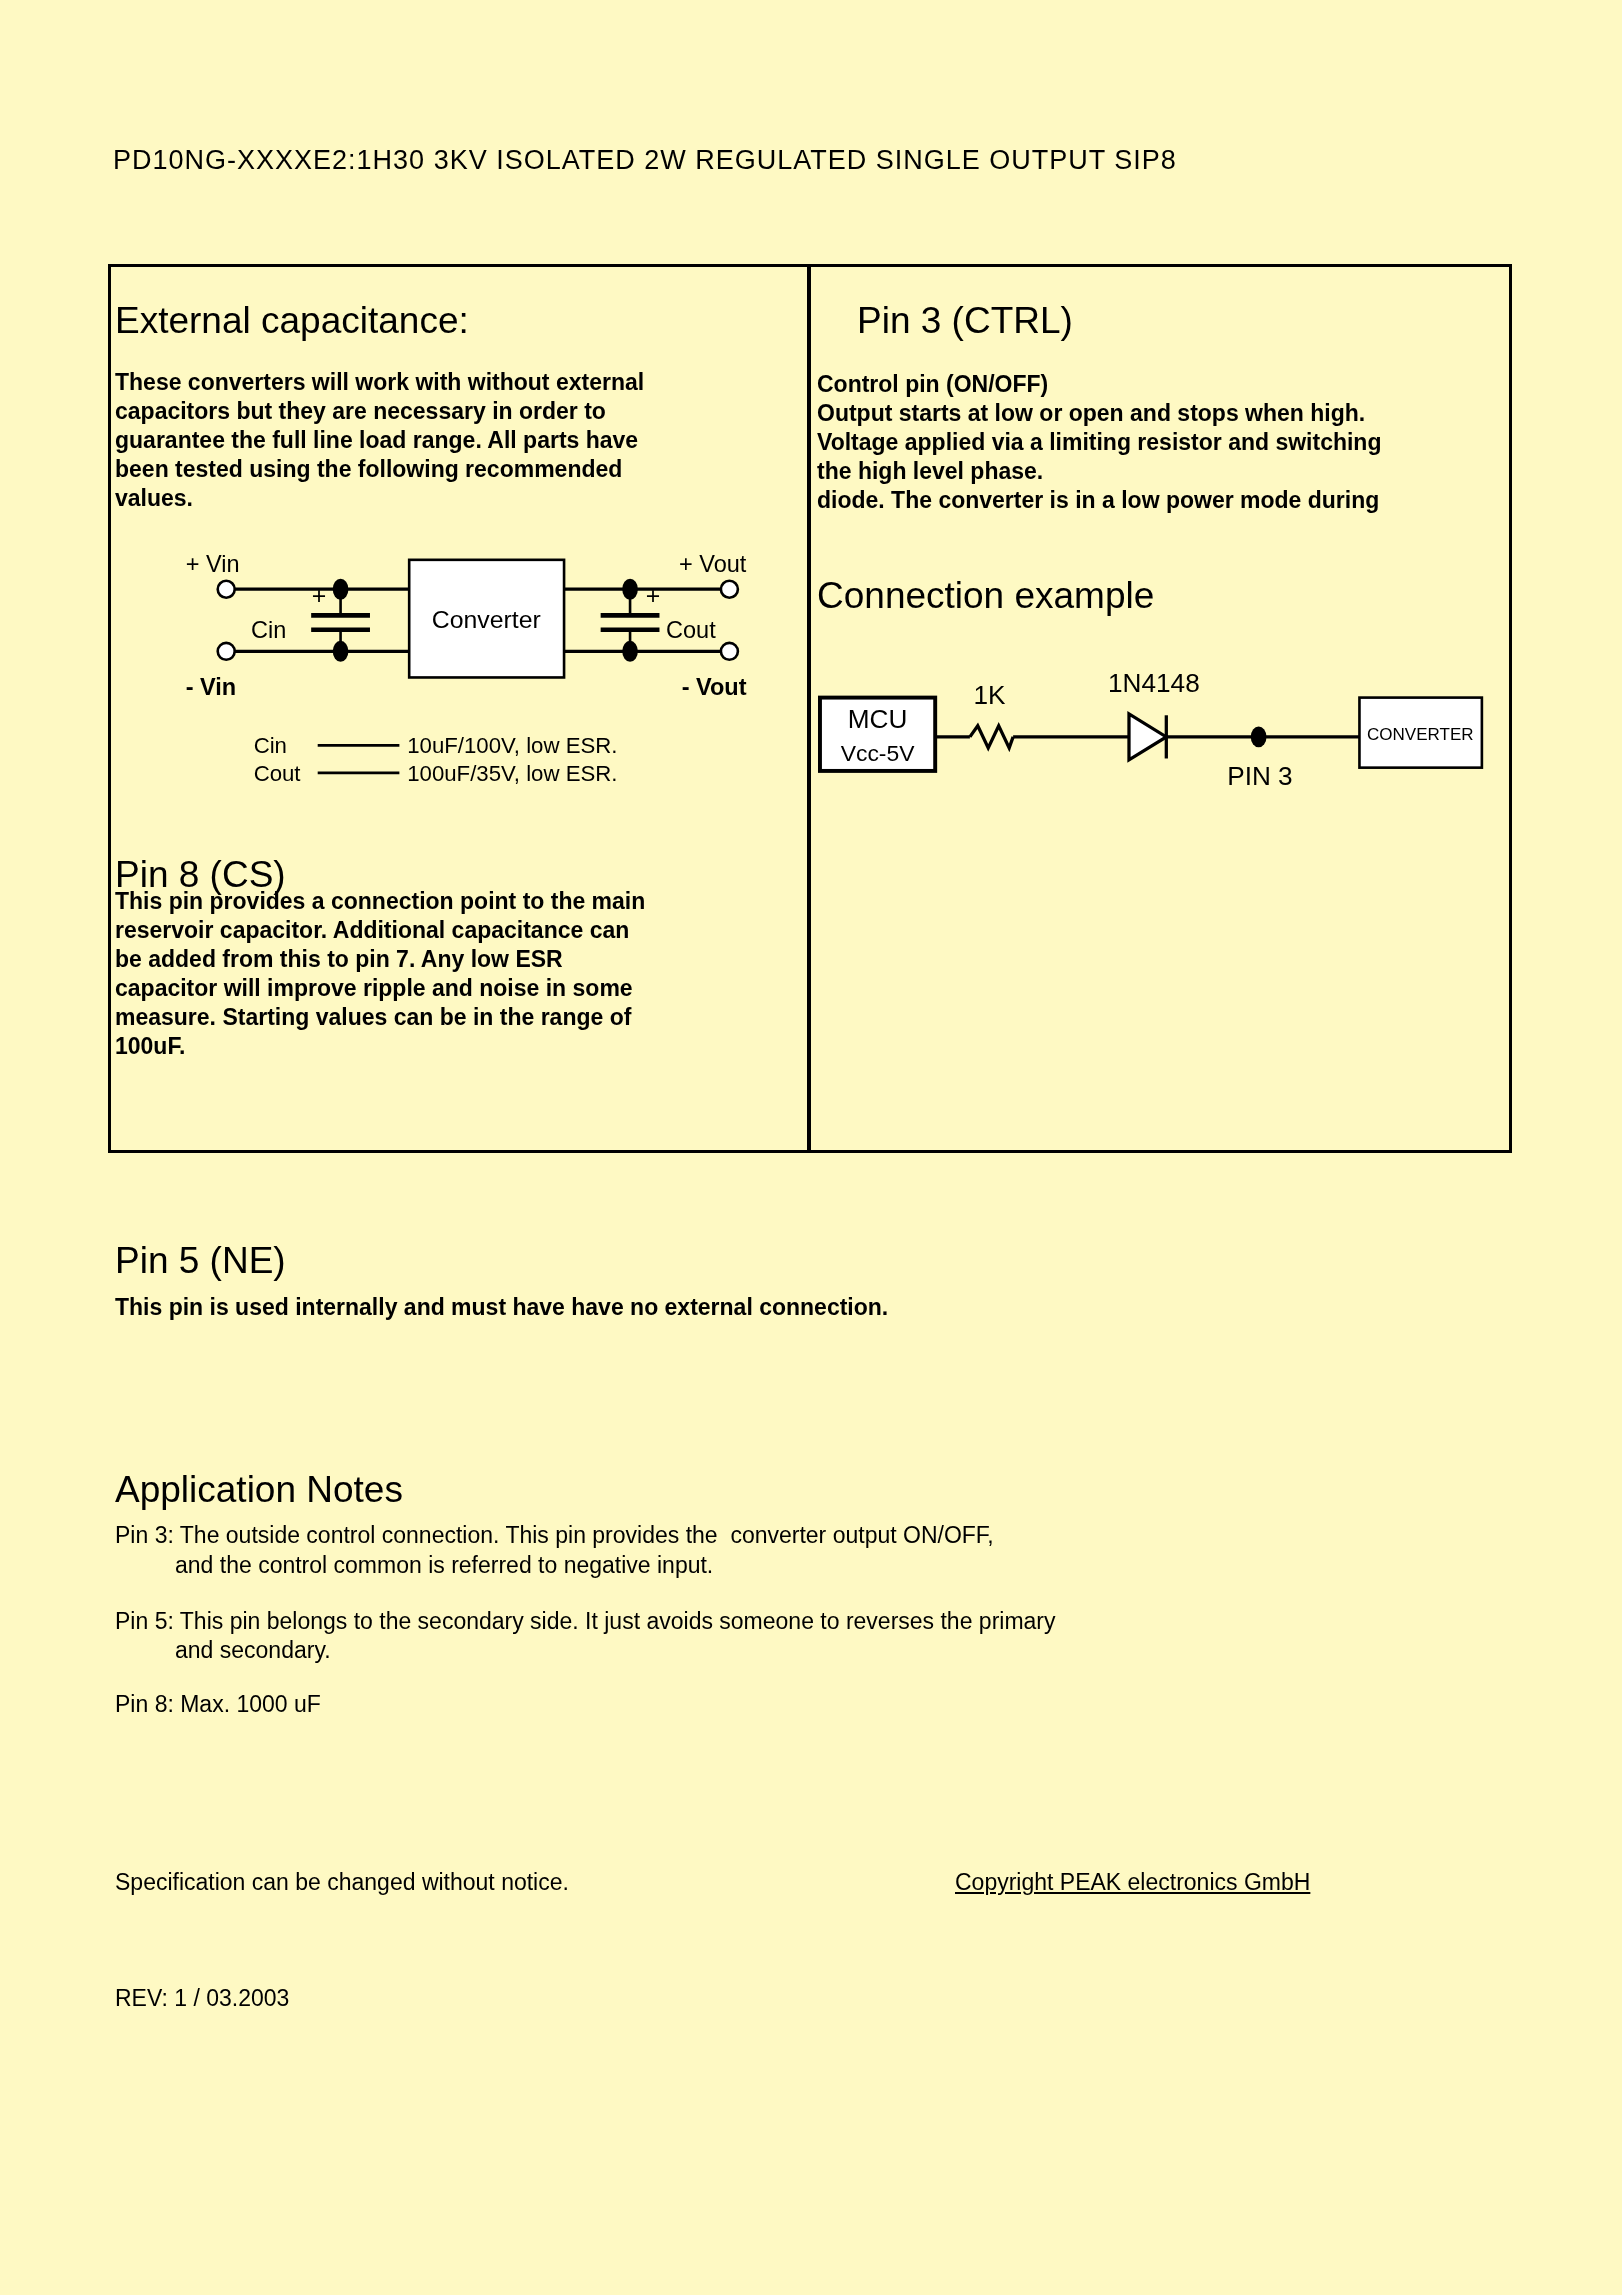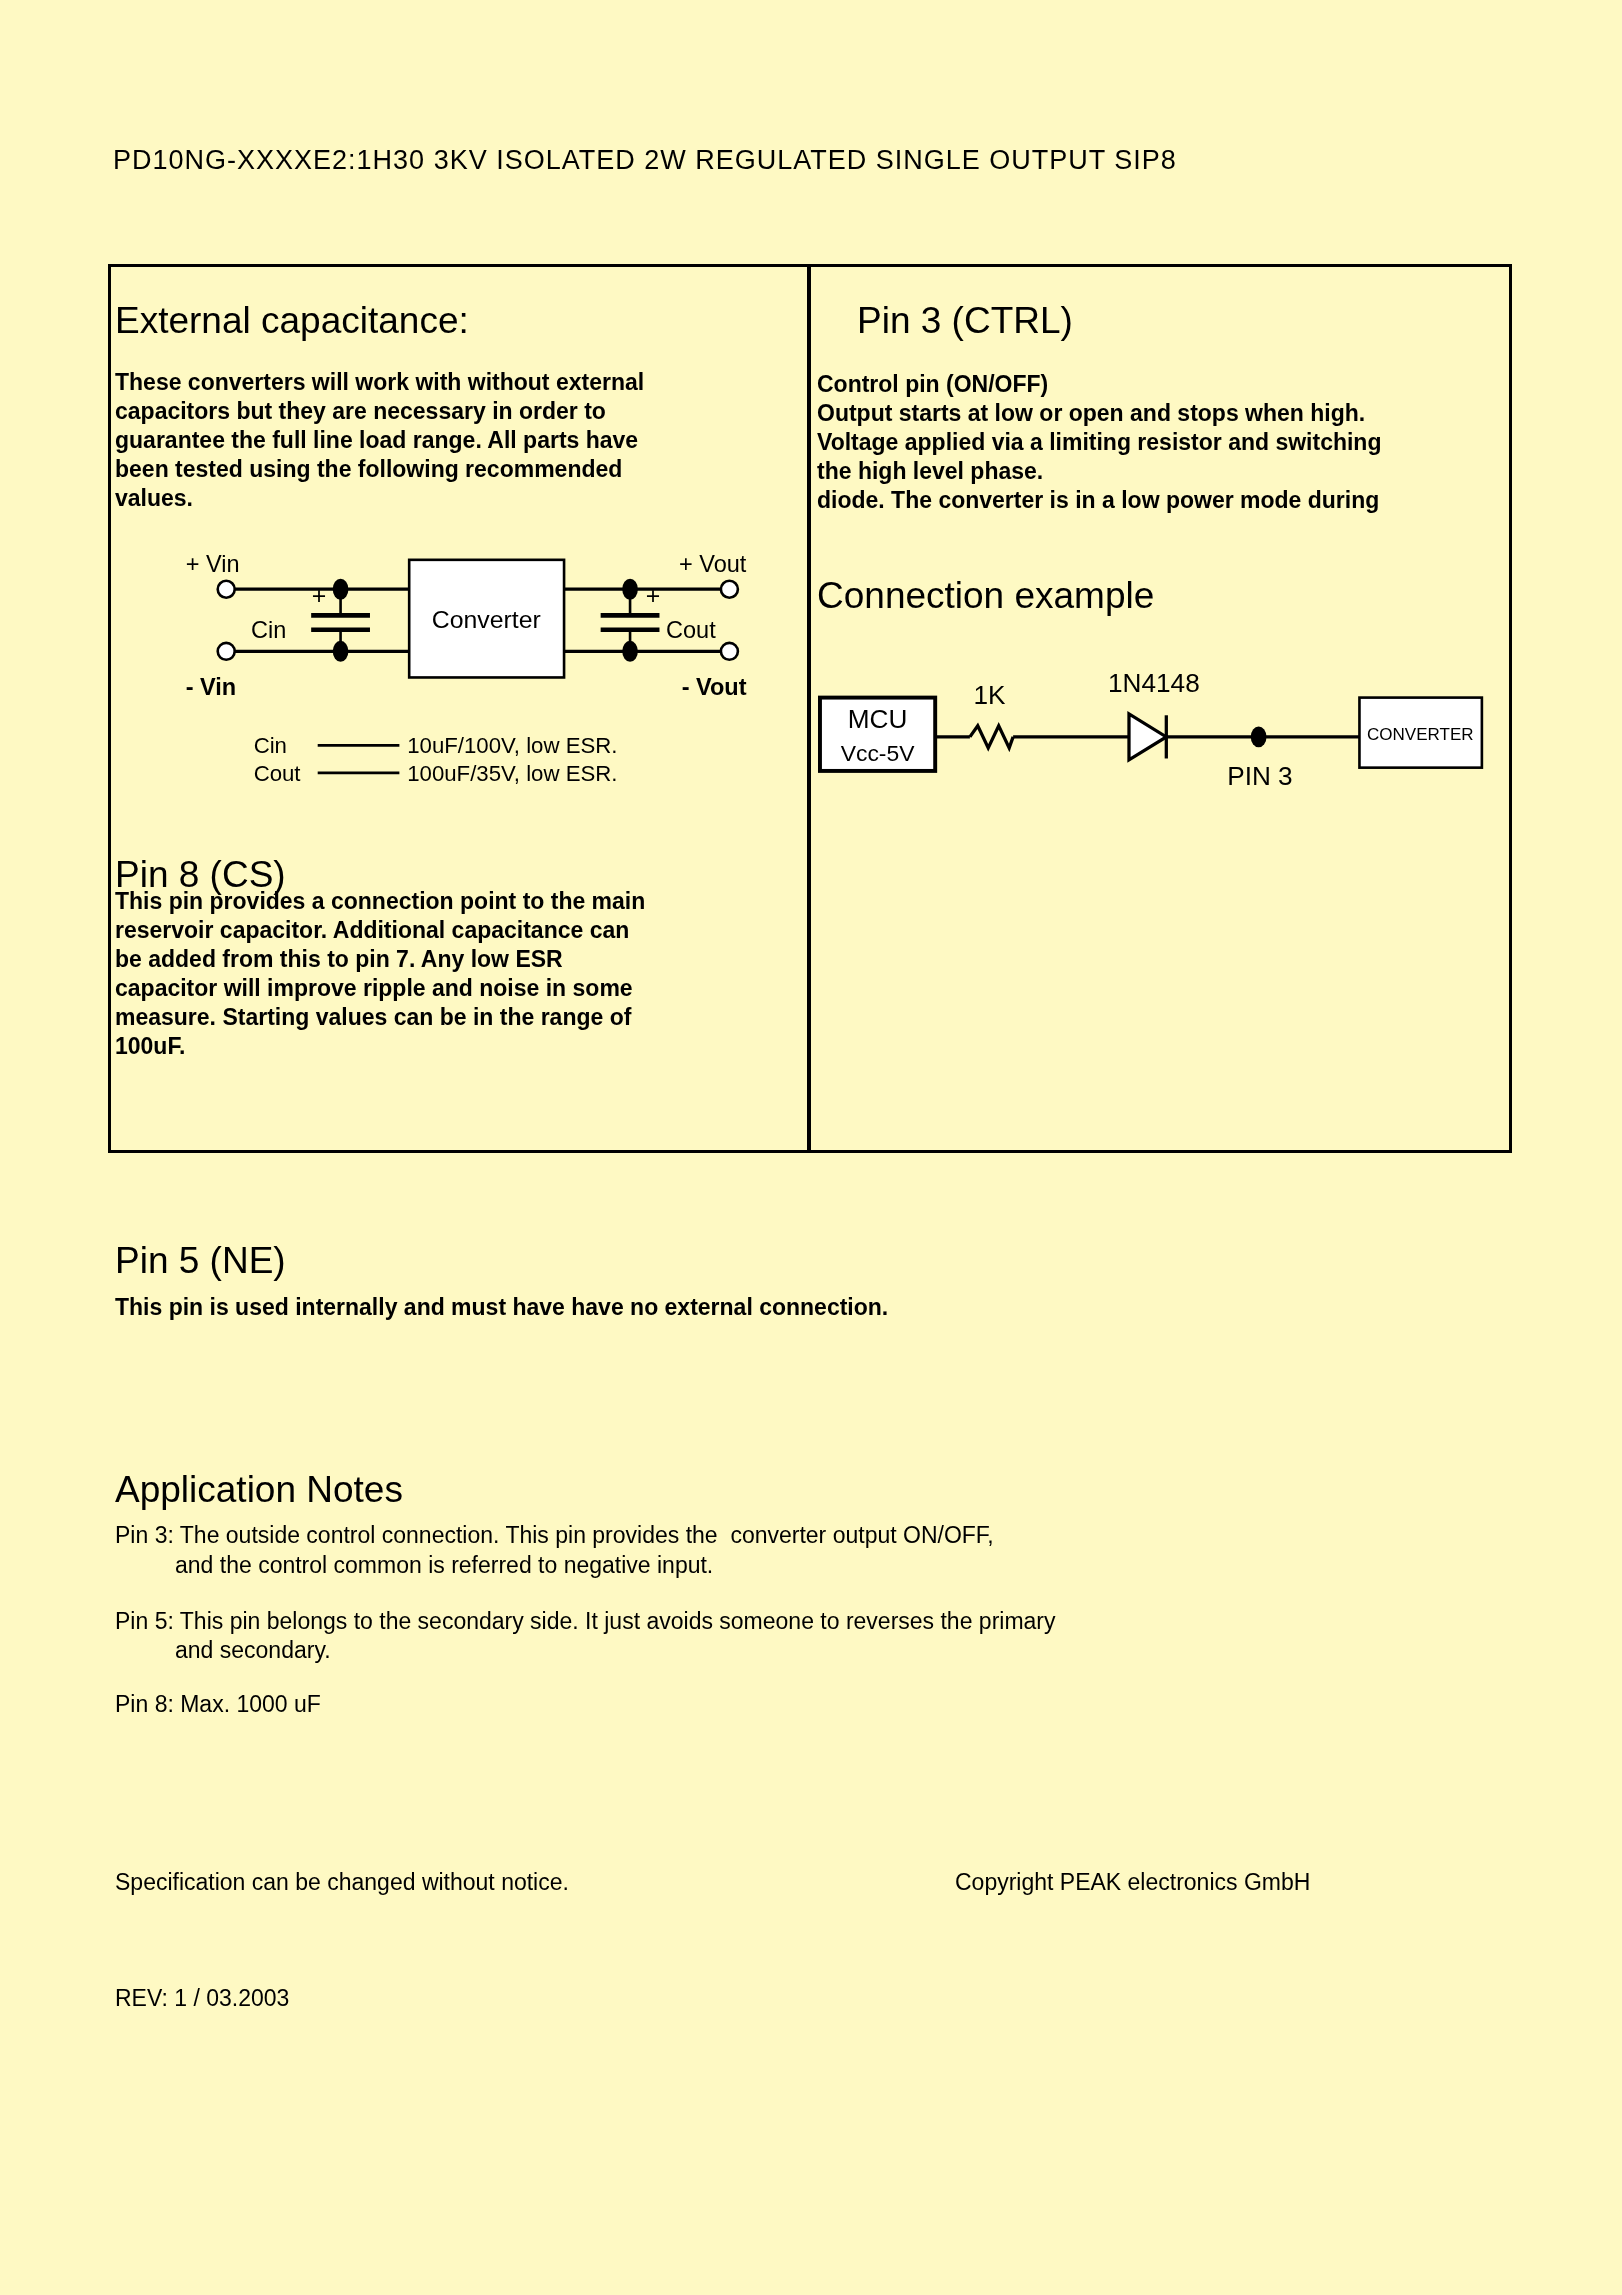--- a/index.html
+++ b/index.html
@@ -144,17 +144,17 @@
 
   <div class="abs note-line" style="left:115px;top:1521px;">Pin 3: The outside control connection. This pin provides the  converter output ON/OFF,</div>
   <div class="abs note-line" style="left:175px;top:1551px;">and the control common is referred to negative input.</div>
 
   <div class="abs note-line" style="left:115px;top:1607px;">Pin 5: This pin belongs to the secondary side. It just avoids someone to reverses the primary</div>
   <div class="abs note-line" style="left:175px;top:1636px;">and secondary.</div>
 
   <div class="abs note-line" style="left:115px;top:1690px;">Pin 8: Max. 1000 uF</div>
 
   <div class="abs footer-line" style="left:115px;top:1869px;">Specification can be changed without notice.</div>
-  <div class="abs footer-line" style="left:955px;top:1869px;">Copyright PEAK electronics GmbH</div>
+  <div class="abs footer-line" style="left:955px;top:1869px;text-decoration:underline;">Copyright PEAK electronics GmbH</div>
   <div class="abs footer-line" style="left:115px;top:1985px;">REV: 1 / 03.2003</div>
 
 </div>
 
 
 </body></html>

